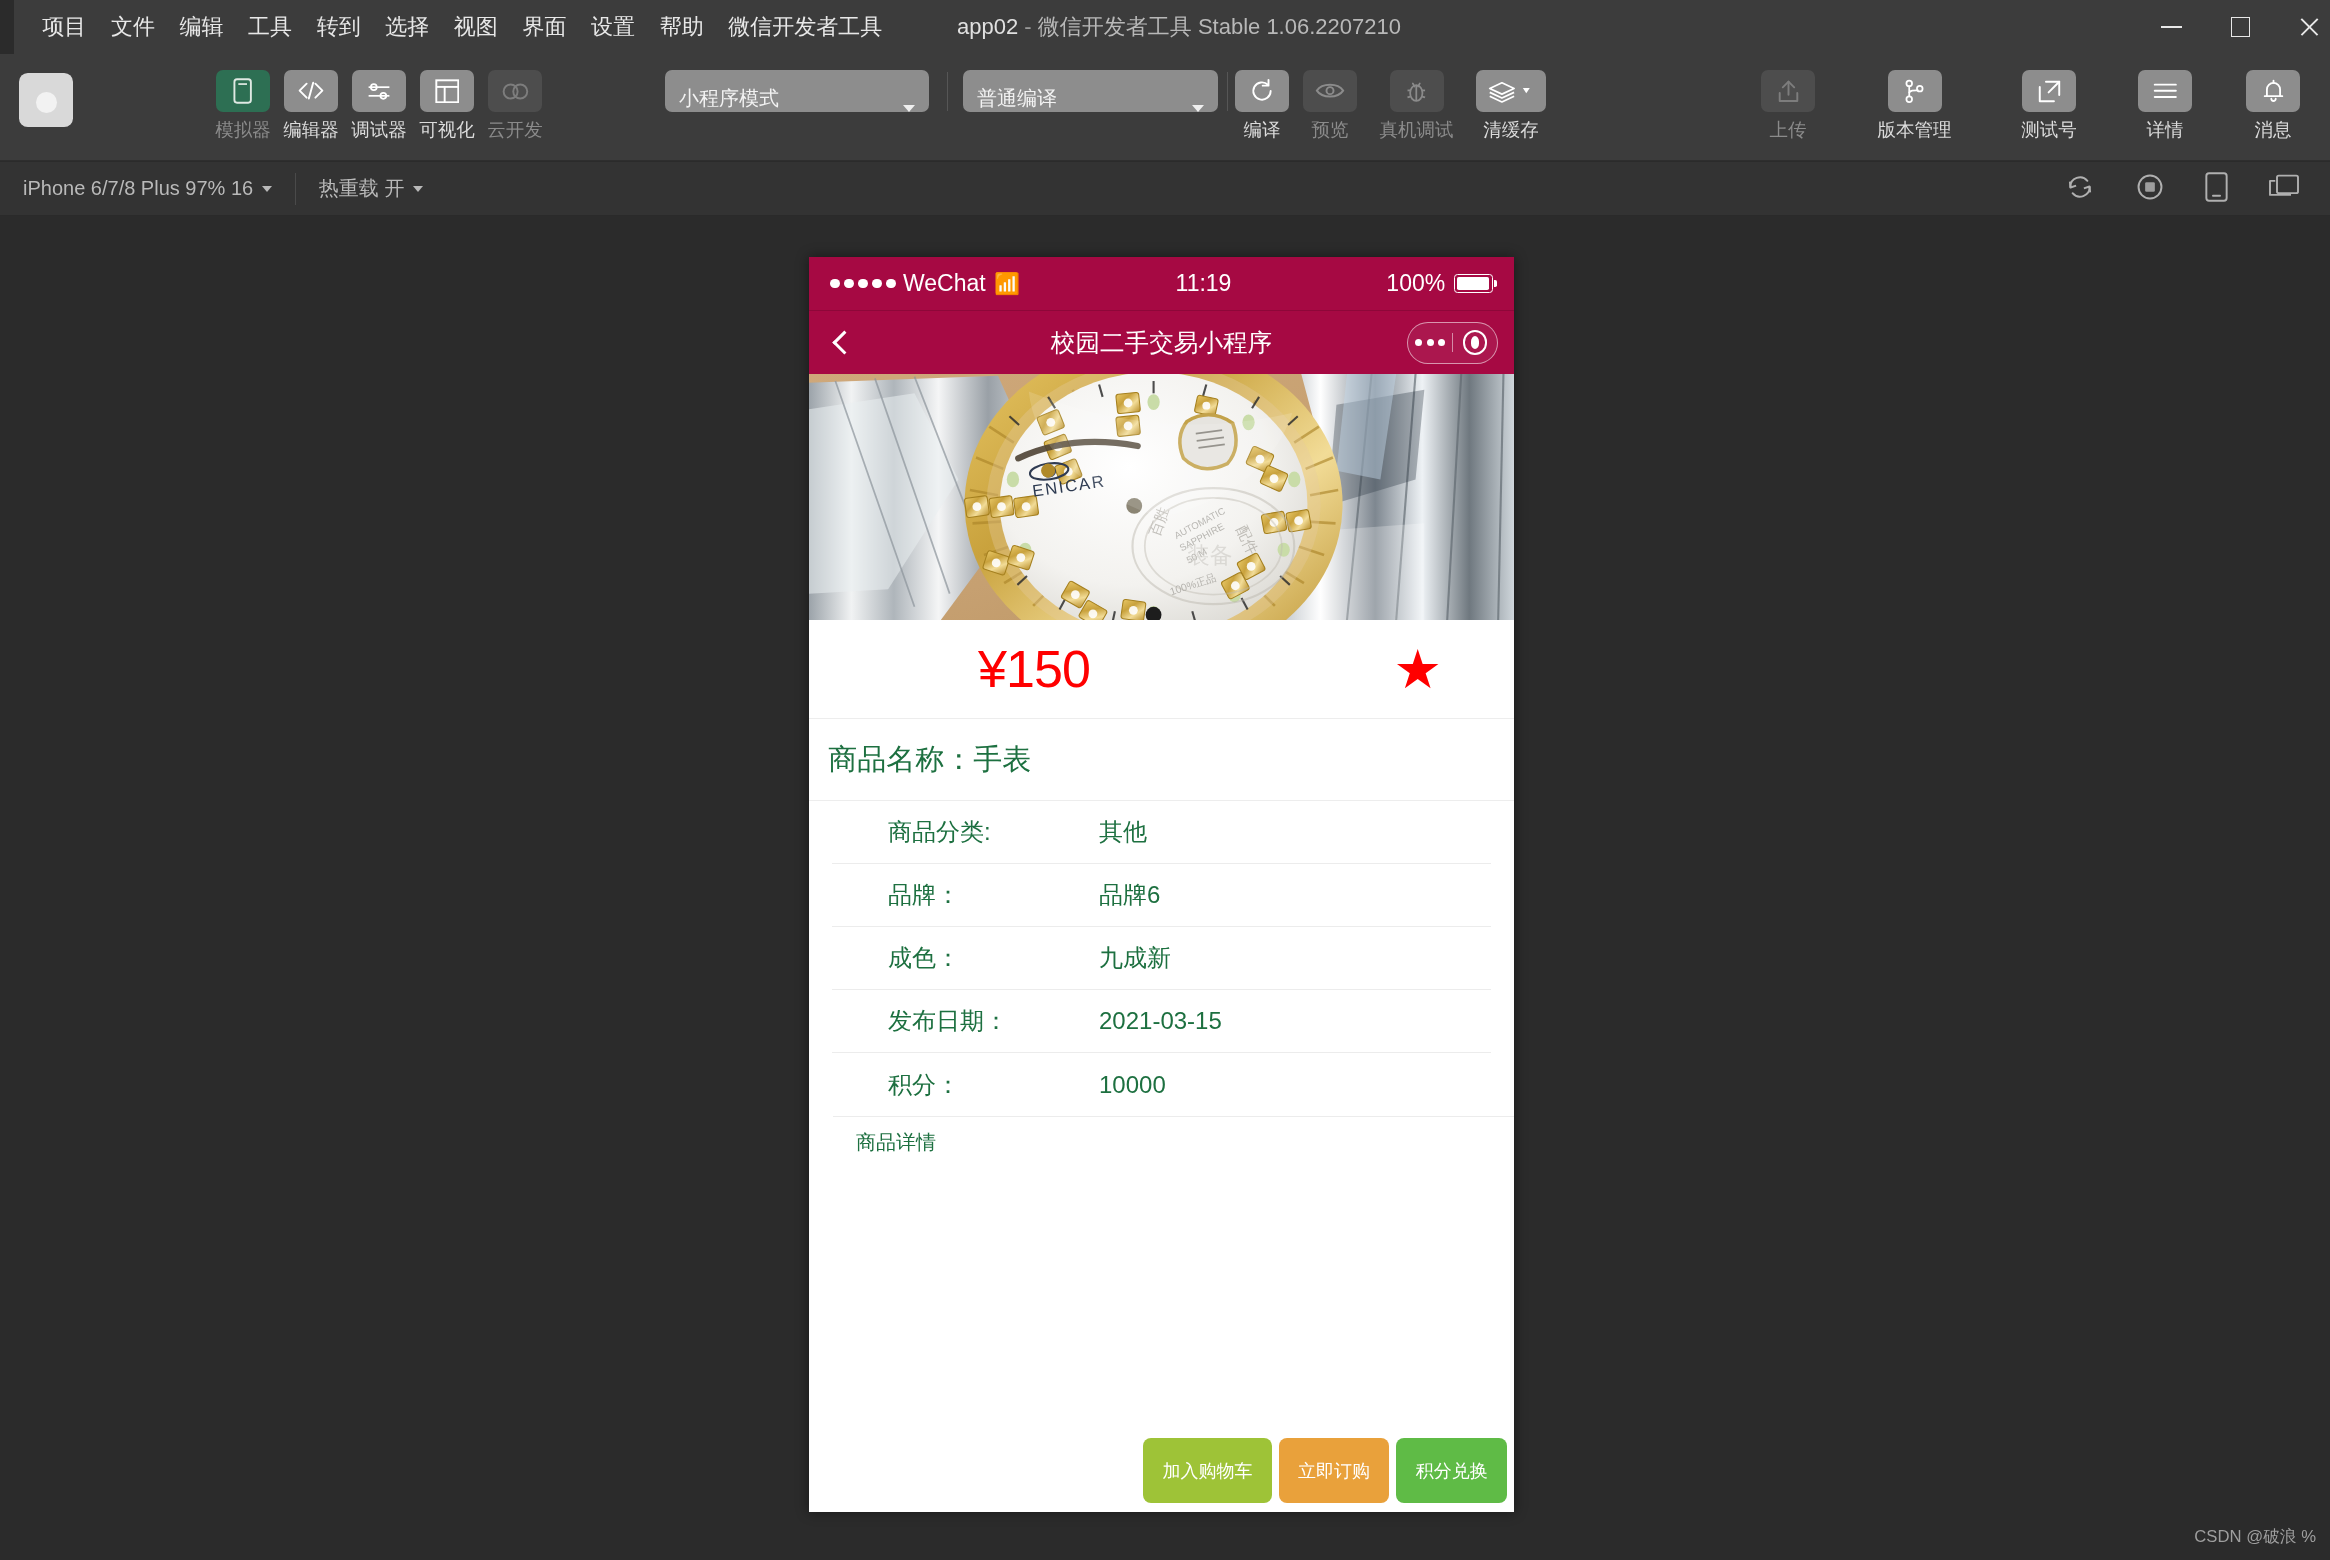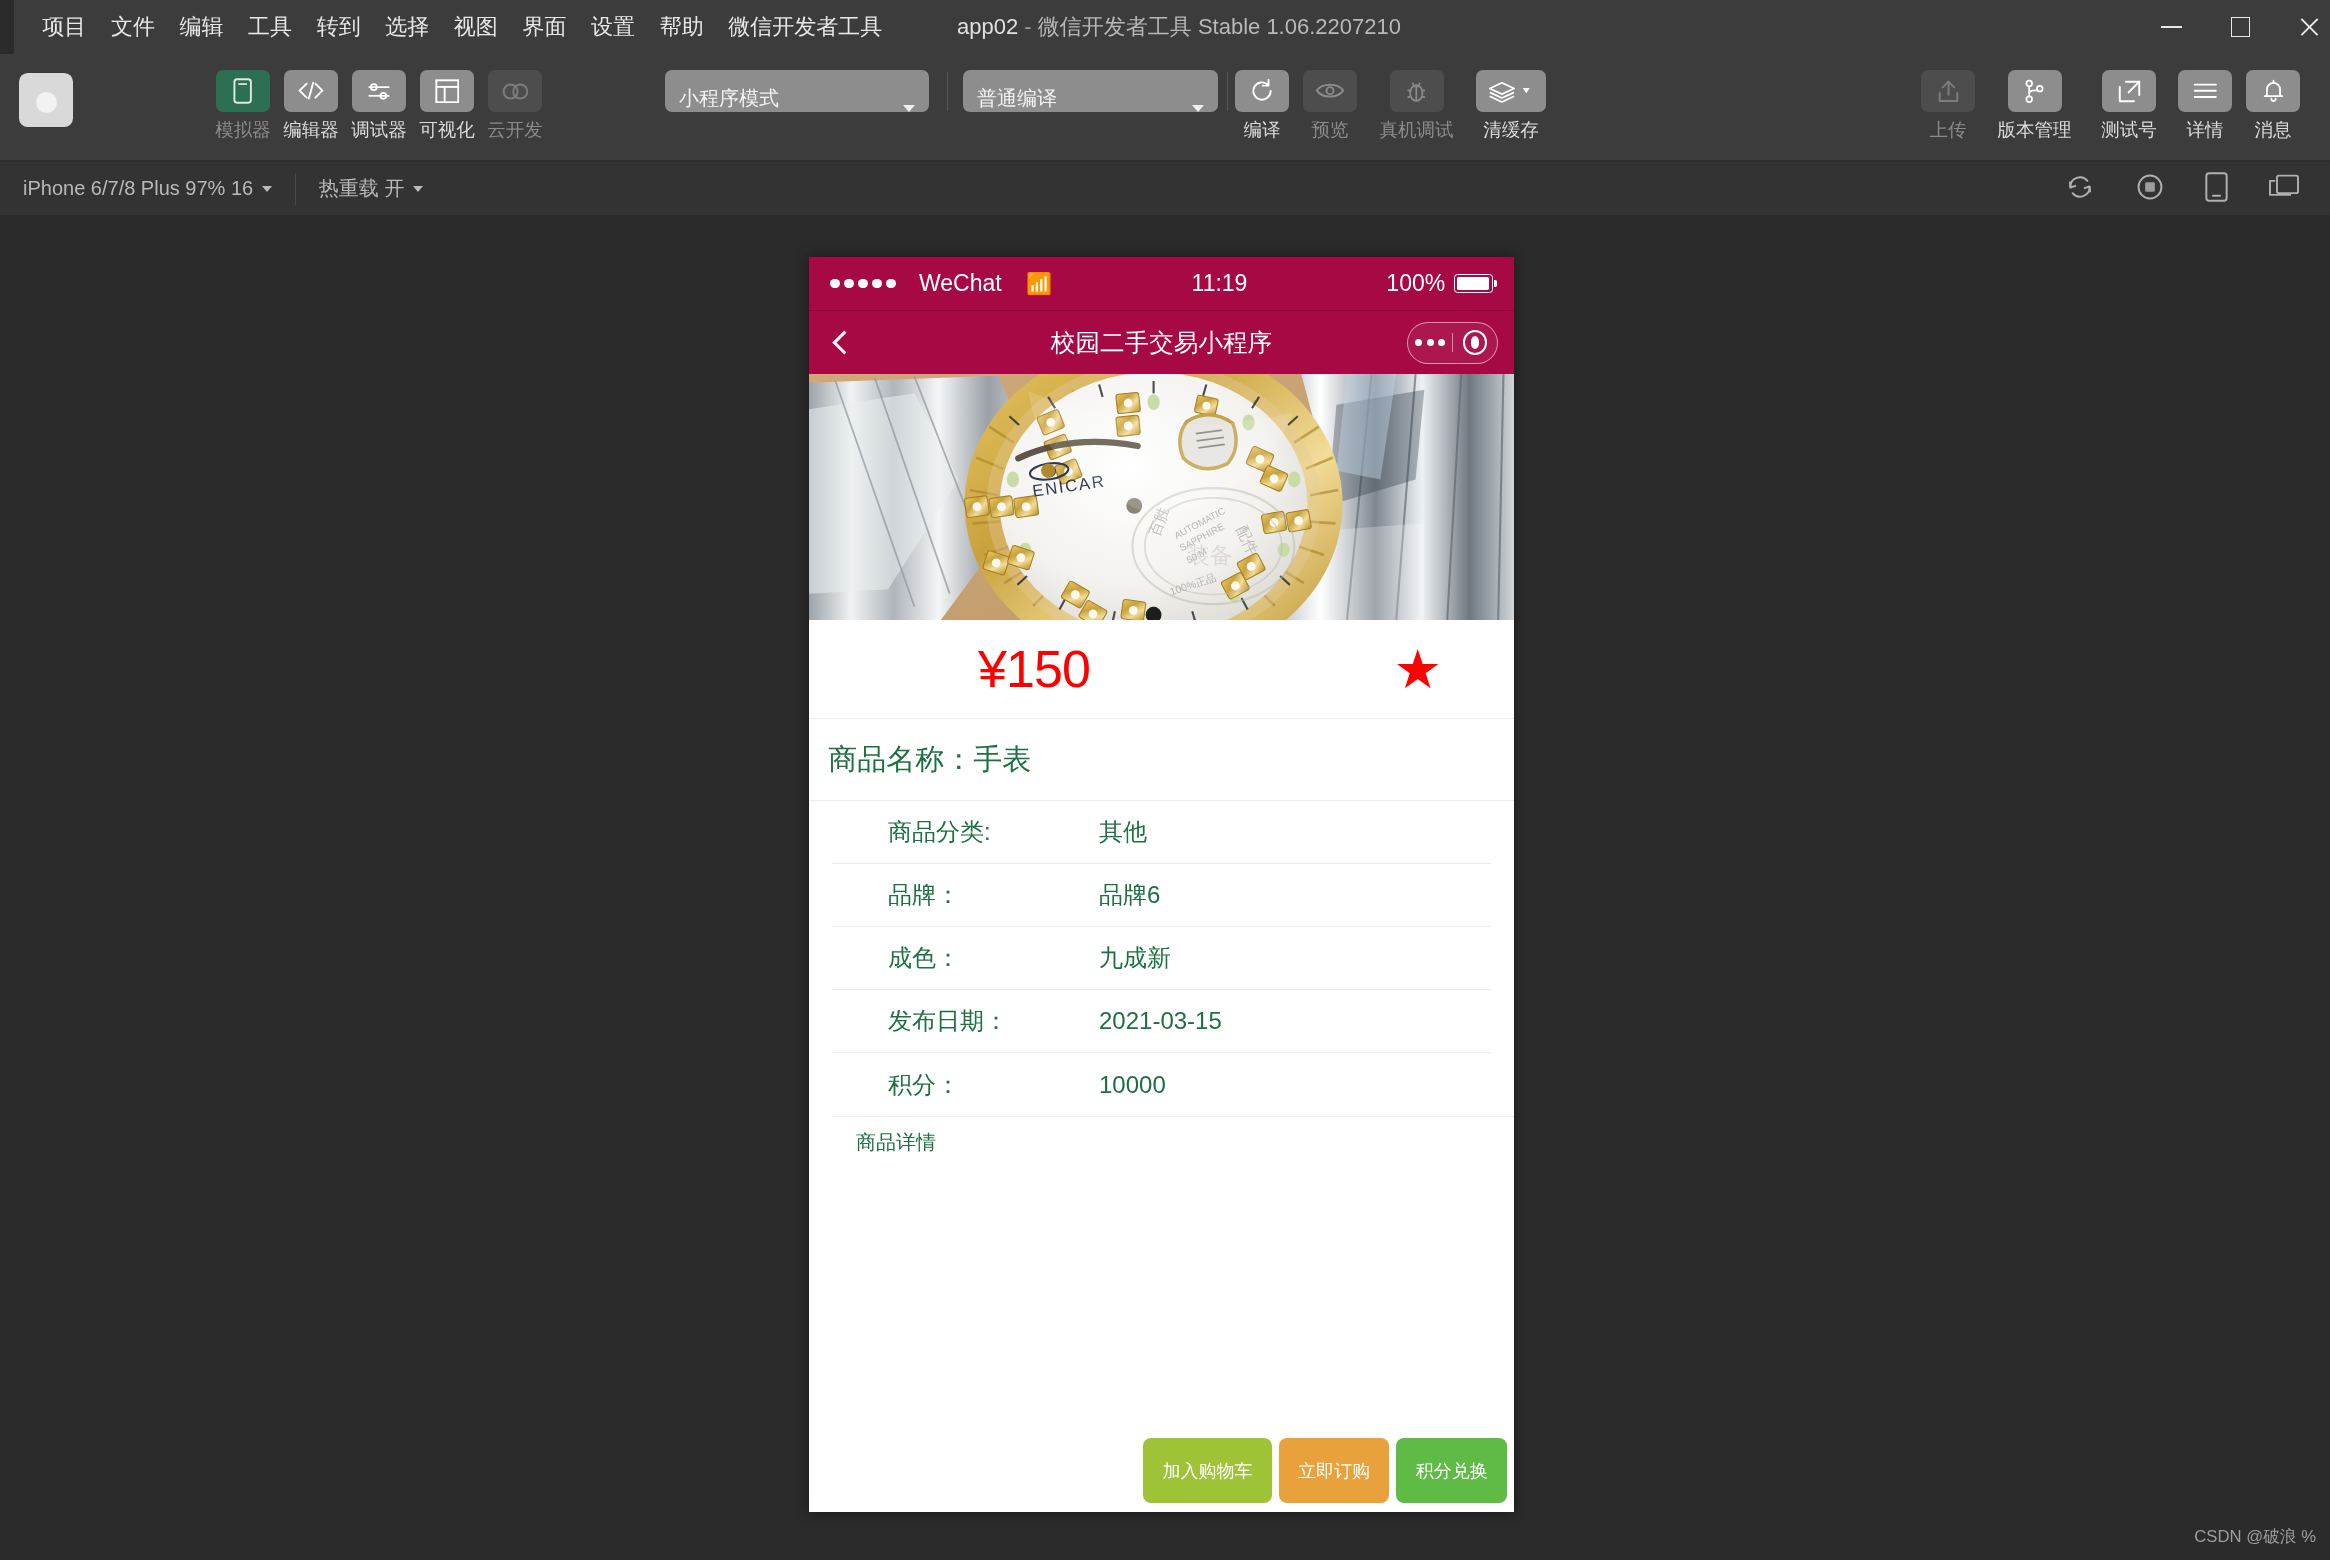--- a/index.html
+++ b/index.html
@@ -132,21 +132,21 @@
     box-shadow: 0 0 12.3px rgba(0,0,0,.45);
     overflow: hidden;
     display: flex; flex-direction: column;
   }
   .statusbar {
     height: 54px; background: #a60943; color: #fff;
     display: flex; align-items: center; justify-content: space-between;
     padding: 0 21px; font-size: 23px; flex: none;
     border-bottom: 0.9px solid #8e0739;
   }
-  .sb-left { display: flex; align-items: center; gap: 23px; text-align: center; }
+  .sb-left { display: flex; align-items: center; gap: 7px; text-align: center; }
   .dots { display: flex; gap: 4.4px; }
   .dots i { width: 9.7px; height: 9.7px; border-radius: 50%; background: #fff; display: block; }
   .wifi { margin-left: 1.8px; font-size: 21px; }
   .sb-right { display: flex; align-items: center; gap: 8.8px; }
   .batt { width: 39px; height: 19.3px; border: 1.8px solid #fff; border-radius: 3.5px;
           position: relative; display: flex; align-items: center; }
   .batt:after { content: ""; position: absolute; right: -5.3px; top: 5.3px;
                 width: 3.5px; height: 7px; background: #fff; border-radius: 0 1.8px 1.8px 0; }
   .batt span { display: block; height: 12.3px; width: 32px; background: #fff; margin: 0 1.8px; border-radius: 1.8px; }
 
@@ -392,21 +392,21 @@
             <polygon points="16,3 30,9.5 16,16 2,9.5" fill="none" stroke="#fff" stroke-width="2" stroke-linejoin="round"></polygon>
             <polyline points="2,14 16,20.5 30,14" fill="none" stroke="#fff" stroke-width="2" stroke-linejoin="round"></polyline>
             <polyline points="2,18.5 16,25 30,18.5" fill="none" stroke="#fff" stroke-width="2" stroke-linejoin="round"></polyline>
             <polygon points="40,9 48,9 44,15" fill="#fff"></polygon>
           </svg>
       </div>
       <div class="tool-lbl">清缓存</div>
     </div>
   </div>
 
-  <div class="tool-group" style="right:23px; top:16px;">
+  <div class="tool-group" style="right:23px; top:16px;gap:40px;">
     <div class="tool-btn">
       <div class="tool-ico disabled">
         <svg width="23" height="24.6" viewBox="0 0 26 28">
             <polyline points="13,3 13,18" stroke="#7d7d7d" stroke-width="2.2" fill="none" stroke-linecap="round"></polyline>
             <polyline points="6.5,9.5 13,3 19.5,9.5" fill="none" stroke="#7d7d7d" stroke-width="2.2" stroke-linecap="round" stroke-linejoin="round"></polyline>
             <polyline points="3,16 3,25 23,25 23,16" fill="none" stroke="#7d7d7d" stroke-width="2.2" stroke-linecap="round" stroke-linejoin="round"></polyline>
           </svg>
       </div>
       <div class="tool-lbl dim">上传</div>
     </div>

